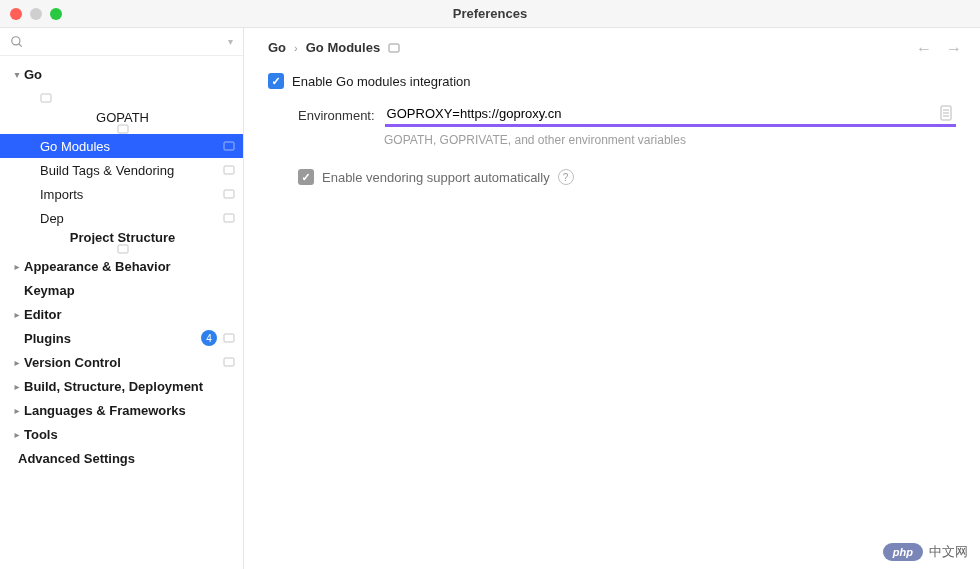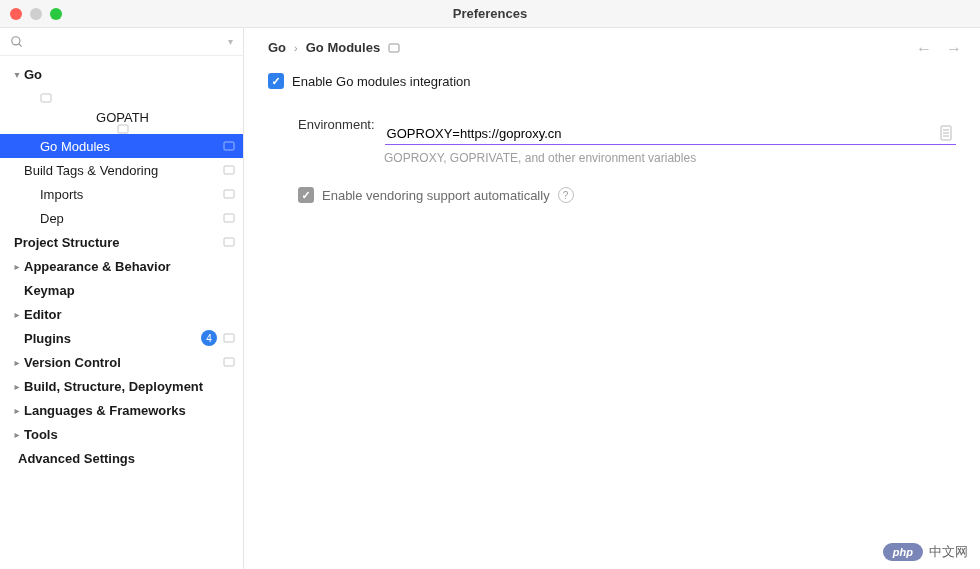--- a/index.html
+++ b/index.html
@@ -163,22 +163,21 @@
     align-items: center;
     margin-left: 30px;
     margin-top: 14px;
     gap: 10px;
   }
   .env-label { color: #333; }
   .env-input-wrap {
     flex: 1;
     max-width: 580px;
     position: relative;
-    border-bottom: 1px solid #8b5cf6;
-    margin-top: 20px;
+    border-bottom: 3px solid #8b5cf6;
   }
   .env-input {
     width: 100%;
     border: none;
     outline: none;
     font-size: 13px;
     padding: 3px 24px 3px 2px;
     background: transparent;
   }
   .doc-icon {
@@ -273,42 +272,42 @@
             <rect x="1" y="1" width="10" height="8" rx="1" fill="none" stroke="#999" stroke-width="1"></rect>
           </svg>
         </div>
         <div class="tree-item selected" style="padding-left: 26px;">
           <span class="arrow"></span>
           <span class="label">Go Modules</span>
           <svg class="right-icon" width="12" height="10">
             <rect x="1" y="1" width="10" height="8" rx="1" fill="none" stroke="#999" stroke-width="1"></rect>
           </svg>
         </div>
-        <div class="tree-item" style="padding-left: 10px;">
+        <div class="tree-item" style="padding-left: 26px;">
           <span class="arrow"></span>
           <span class="label">Build Tags &amp; Vendoring</span>
           <svg class="right-icon" width="12" height="10">
             <rect x="1" y="1" width="10" height="8" rx="1" fill="none" stroke="#999" stroke-width="1"></rect>
           </svg>
         </div>
         <div class="tree-item" style="padding-left: 26px;">
           <span class="arrow"></span>
           <span class="label">Imports</span>
           <svg class="right-icon" width="12" height="10">
             <rect x="1" y="1" width="10" height="8" rx="1" fill="none" stroke="#999" stroke-width="1"></rect>
           </svg>
         </div>
         <div class="tree-item" style="padding-left: 26px;">
           <span class="arrow"></span>
           <span class="label">Dep</span>
           <svg class="right-icon" width="12" height="10">
             <rect x="1" y="1" width="10" height="8" rx="1" fill="none" stroke="#999" stroke-width="1"></rect>
           </svg>
         </div>
-        <div class="tree-item bold" style="">
+        <div class="tree-item bold" style="padding-left: 10px; flex-direction: column;">
           <span class="arrow"></span>
           <span class="label">Project Structure</span>
           <svg class="right-icon" width="12" height="10">
             <rect x="1" y="1" width="10" height="8" rx="1" fill="none" stroke="#999" stroke-width="1"></rect>
           </svg>
         </div>
         <div class="tree-item bold" style="padding-left: 10px;">
           <span class="arrow">▸</span>
           <span class="label">Appearance &amp; Behavior</span>
         </div>
@@ -378,21 +377,21 @@
       <div class="env-input-wrap">
         <input class="env-input" value="GOPROXY=https://goproxy.cn" style="">
         <svg class="doc-icon" width="14" height="16" viewBox="0 0 14 16">
             <rect x="1" y="1" width="10" height="14" rx="1" fill="none" stroke="#888" stroke-width="1"></rect>
             <line x1="3" y1="5" x2="9" y2="5" stroke="#888"></line>
             <line x1="3" y1="8" x2="9" y2="8" stroke="#888"></line>
             <line x1="3" y1="11" x2="9" y2="11" stroke="#888"></line>
           </svg>
       </div>
     </div>
-    <div class="hint">GOPROXY, GOPRIVATE, and other environment variables</div>
+    <div class="hint">GOPATH, GOPRIVATE, and other environment variables</div>
 
     <div class="vend-row">
       <span class="checkbox checked-gray">✓</span>
       <span>Enable vendoring support automatically</span>
       <span class="help-icon">?</span>
     </div>
   </div>
 </div>
 
 <div class="watermark">

